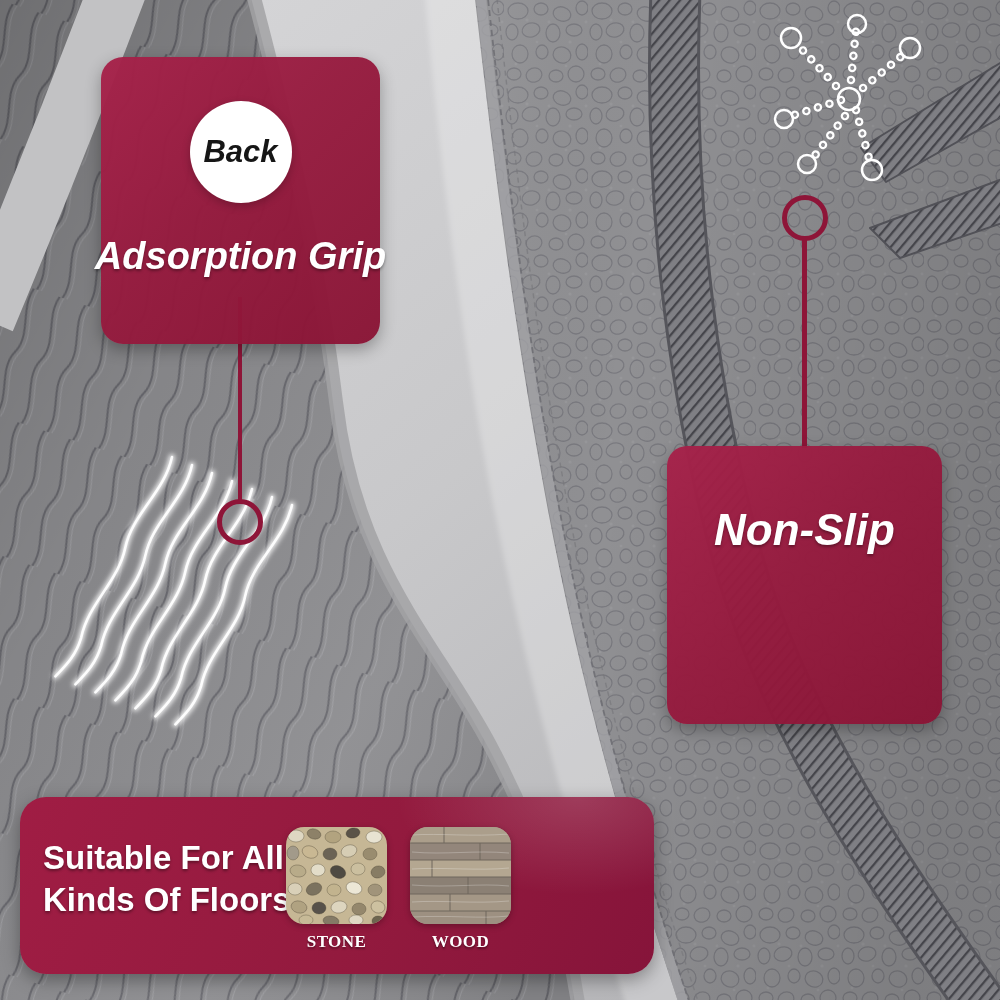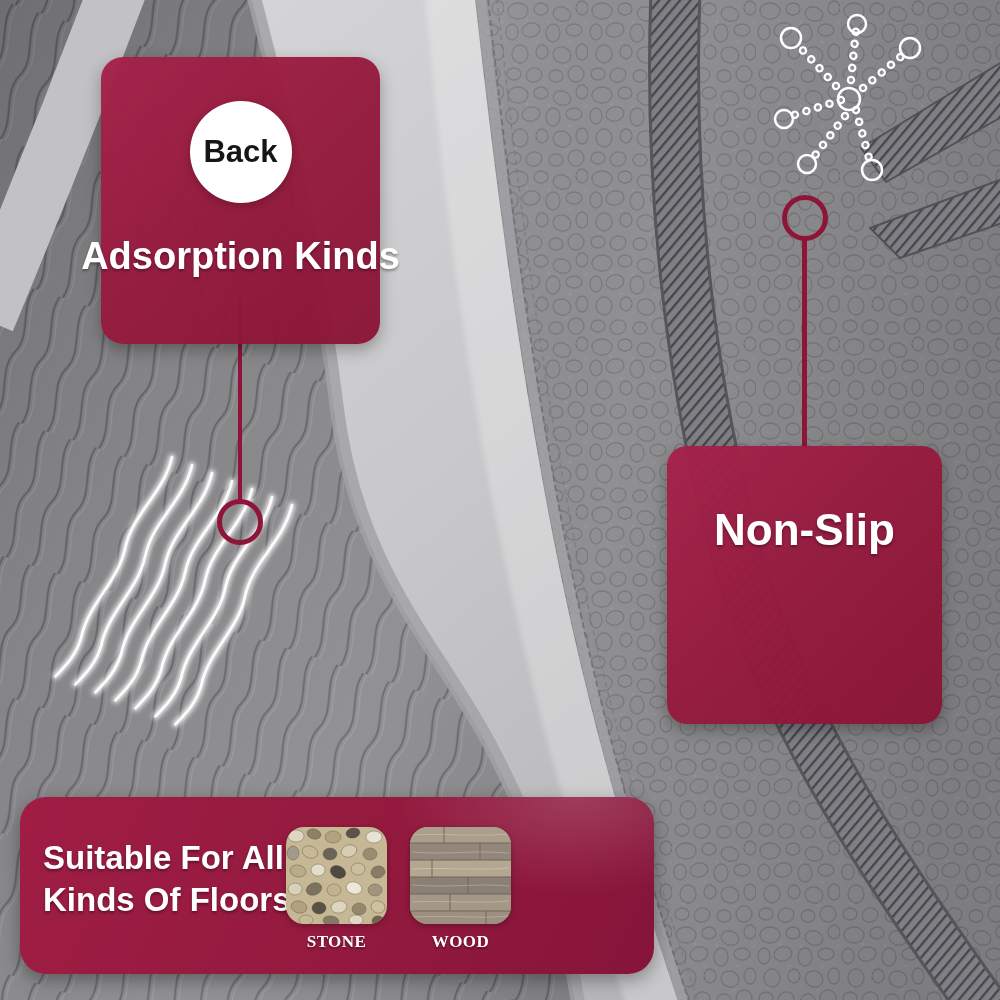--- a/index.html
+++ b/index.html
@@ -8,20 +8,21 @@
     font-family:"Liberation Sans",sans-serif;
     background:#c6c6c8;
   }
   .bg{position:absolute;left:0;top:0;width:1000px;height:1000px;display:block;}
 
   
   .card{
     position:absolute;display:flex;flex-direction:column;align-items:center;
     background:linear-gradient(135deg, rgba(166,34,74,.97) 0%, rgba(150,26,62,.96) 45%, rgba(137,19,52,.96) 100%);
     box-shadow:0 6px 16px rgba(0,0,0,.30);
+    font-style:italic;
   }
   .card.back{left:101px;top:57px;width:279px;height:243px;border-radius:22px;padding-top:44px;}
   .card.front{left:667px;top:446px;width:275px;height:236px;border-radius:20px;padding-top:42px;}
   .badge{
     width:102px;height:102px;border-radius:50%;background:#ffffff;
     display:flex;align-items:center;justify-content:center;
     font-size:31px;font-weight:700;color:#161616;
     box-shadow:0 3px 8px rgba(0,0,0,.22);
   }
   .card-title{
@@ -218,21 +219,21 @@
     </g>
   </svg>
 
   <div class="connector back-line"></div>
   <div class="ring back-ring"></div>
   <div class="connector front-line"></div>
   <div class="ring front-ring"></div>
 
   <div class="card back">
     <div class="badge">Back</div>
-    <div class="card-title">Adsorption Kinds</div>
+    <div class="card-title">Adsorption Grip</div>
   </div>
 
   <div class="card front">
     <div class="card-title">Non-Slip</div>
   </div>
 
   <div class="banner">
     <div class="banner-heading">
       <span>Suitable For All</span>
       <span>Kinds Of Floors:</span>

